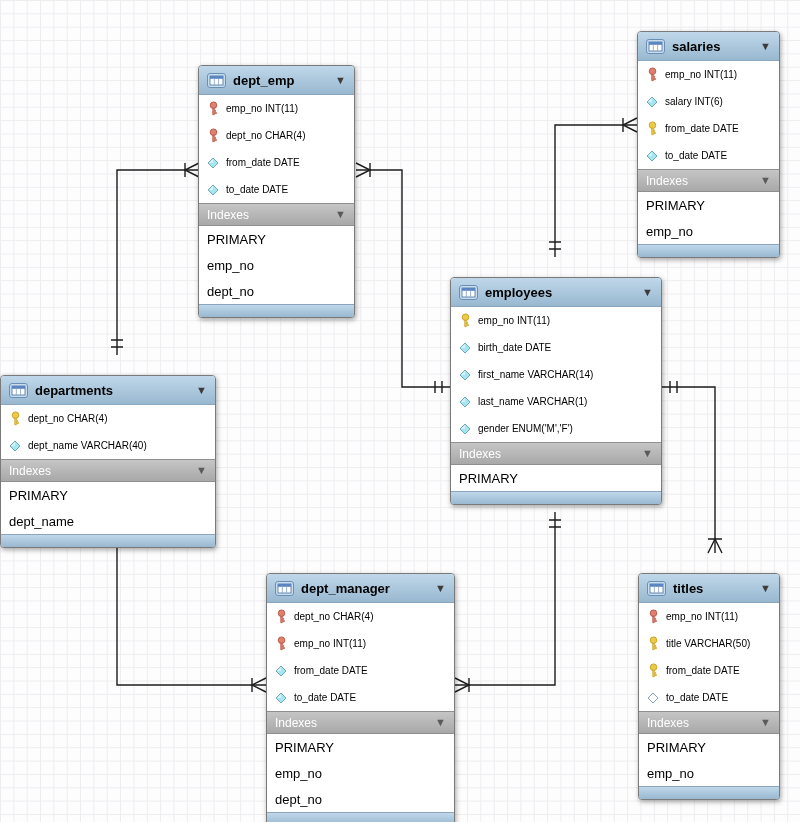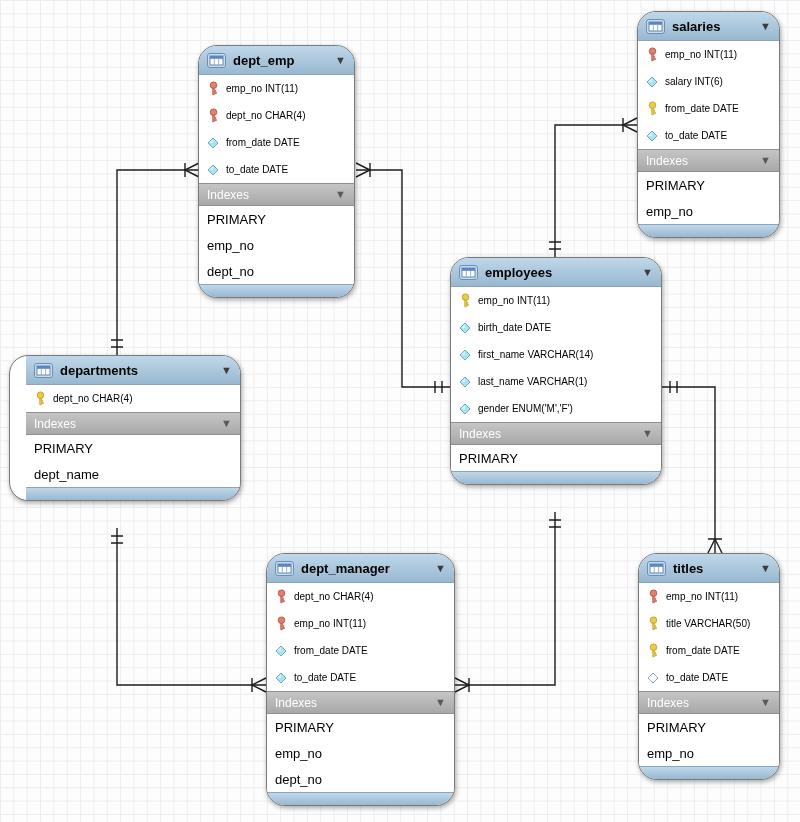--- a/index.html
+++ b/index.html
@@ -14,24 +14,25 @@
     background-image:
       linear-gradient(var(--grid,#ededf0) 1.4px, transparent 1.4px),
       linear-gradient(90deg, var(--grid,#ededf0) 1.4px, transparent 1.4px);
     background-size:13.35px 13.35px;
   }
   #connections{position:absolute;left:0;top:0;z-index:0;}
   .table-node{
     position:absolute;z-index:1;
     background:#fff;
     border:1px solid var(--table-border,#7a7a7a);
-    border-radius:19px;
+    border-radius:4px;
     overflow:hidden;
     box-shadow:1px 2px 5px rgba(0,0,0,0.35);
     cursor:default;
+    margin-top:20px;
   }
   .t-header{
     height:28px;display:flex;align-items:center;gap:7px;padding:0 8px;
     background:linear-gradient(rgba(255,255,255,0.30),rgba(0,0,0,0.07)),var(--header-blue,#a4c6e0);
     border-bottom:1px solid #8aa5bd;
     font-weight:bold;font-size:13px;color:#000;
   }
   .t-arrow{margin-left:auto;font-size:11px;color:#3c3c3c;line-height:1;}
   .t-icon{display:flex;align-items:center;}
   .t-col{
@@ -280,21 +281,21 @@
       </div>
     <div class="t-idx-header">
       <span>Indexes</span>
       <span class="t-arrow">▼</span>
     </div>
     <div class="t-idx-list">
         <div class="t-idx">PRIMARY</div>
       </div>
     <div class="t-footer"></div>
   </div>
-    <div class="table-node" style="left: 9px; top: 355px; width: 214px; padding-left: 16px;">
+    <div class="table-node" style="left: 0; top: 355px; width: 214px;">
     <div class="t-header">
       <span class="t-icon">
         <svg width="19" height="15" viewBox="0 0 19 15">
           <rect x="0.5" y="0.5" width="18" height="14" rx="2.5" fill="#c7ddf0" stroke="#6a8fb5"></rect>
           <rect x="3" y="3" width="13" height="9" fill="#ffffff" stroke="#4a6f9a" stroke-width="0.8"></rect>
           <rect x="3" y="3" width="13" height="2.8" fill="#5b85c2"></rect>
           <line x1="7.3" y1="5.8" x2="7.3" y2="12" stroke="#8fa9c8" stroke-width="0.9"></line>
           <line x1="11.6" y1="5.8" x2="11.6" y2="12" stroke="#8fa9c8" stroke-width="0.9"></line>
         </svg>
       </span>
@@ -304,20 +305,29 @@
     <div class="t-cols">
         <div class="t-col">
     <span class="c-icon">
             <svg width="11" height="15" viewBox="0 0 11 15">
               <circle cx="5.5" cy="4.2" r="3.3" fill="#ecca49" stroke="#c79f1e" stroke-width="0.9"></circle>
               <path d="M4.7 7.2 L4.7 13.7 L6.3 13.7 L6.3 12.7 L8.4 12.7 L8.4 11.4 L6.3 11.4 L6.3 10.4 L7.7 10.4 L7.7 9.2 L6.3 9.2 L6.3 7.2 Z" fill="#ecca49" stroke="#c79f1e" stroke-width="0.7"></path>
             </svg>
           </span>
     <span class="c-text">dept_no CHAR(4)</span>
   </div>
+        <div class="t-col">
+    <span class="c-icon">
+            <svg width="12" height="12" viewBox="0 0 12 12">
+              <path d="M6 1 L11 6 L6 11 L1 6 Z" fill="#a5e6f2" stroke="#6fa8b8" stroke-width="1"></path>
+              <path d="M6 1.8 L1.8 6 L6 6 Z" fill="#ffffff" opacity="0.5"></path>
+            </svg>
+          </span>
+    <span class="c-text">dept_name VARCHAR(40)</span>
+  </div>
       </div>
     <div class="t-idx-header">
       <span>Indexes</span>
       <span class="t-arrow">▼</span>
     </div>
     <div class="t-idx-list">
         <div class="t-idx">PRIMARY</div>
         <div class="t-idx">dept_name</div>
       </div>
     <div class="t-footer"></div>

